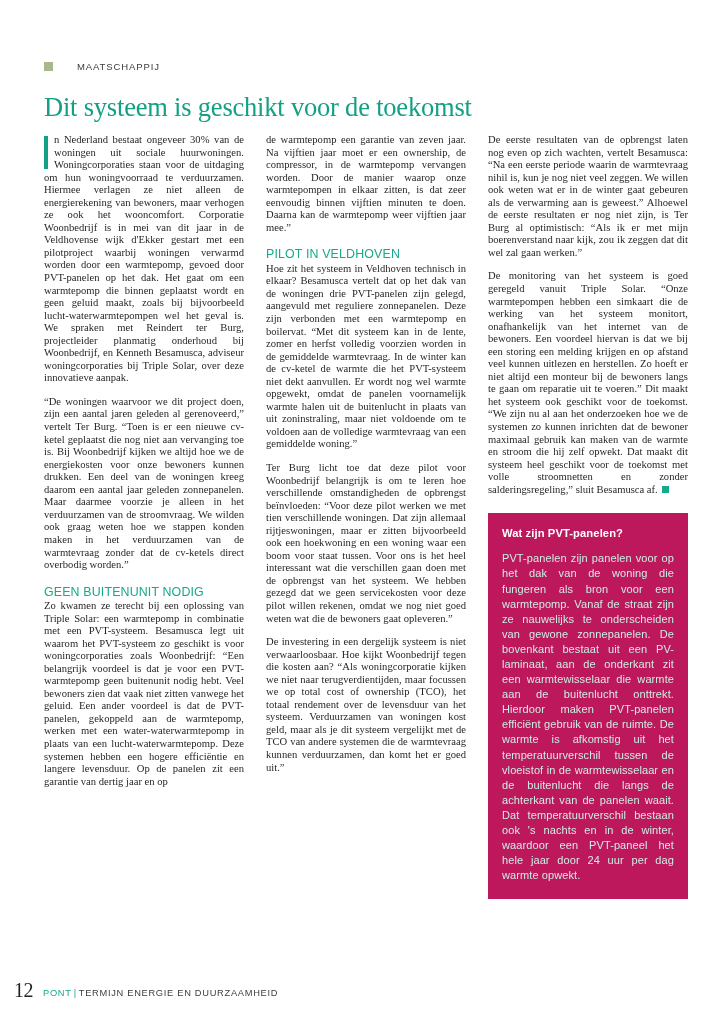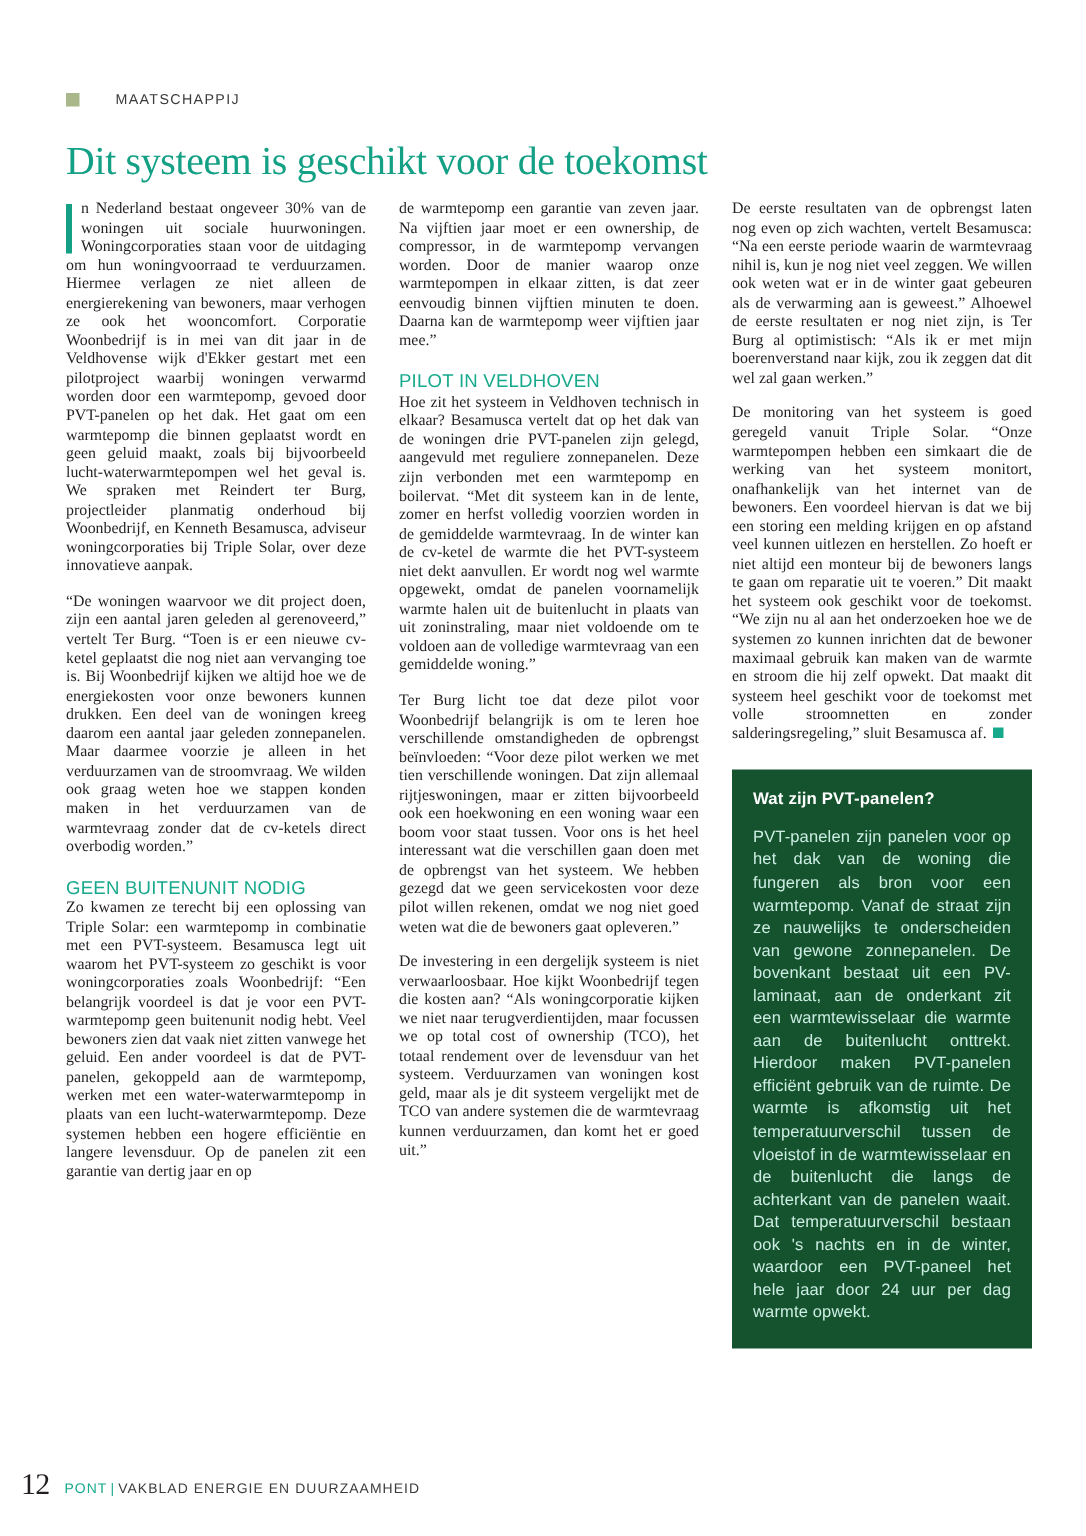--- a/index.html
+++ b/index.html
@@ -109,21 +109,21 @@
     width: 7px;
     height: 7px;
     background: #16a98c;
     margin-left: 4px;
     vertical-align: 0px;
   }
 
   
   #pvt-box {
     margin-top: 17px;
-    background: #14532d;
+    background: #be185d;
     color: #ffffff;
     padding: 13px 14px 16px 14px;
     box-sizing: border-box;
     width: 200px;
   }
   #pvt-box h3 {
     margin: 0 0 11px 0;
     font-family: "Liberation Sans", sans-serif;
     font-size: 11.2px;
     font-weight: 700;
@@ -202,14 +202,14 @@
     <div id="pvt-box">
       <h3>Wat zijn PVT-panelen?</h3>
       <p>PVT-panelen zijn panelen voor op het dak van de woning die fungeren als bron voor een warmtepomp. Vanaf de straat zijn ze nauwelijks te onderscheiden van gewone zonnepanelen. De bovenkant bestaat uit een PV-laminaat, aan de onderkant zit een warmtewisselaar die warmte aan de buitenlucht onttrekt. Hierdoor maken PVT-panelen efficiënt gebruik van de ruimte. De warmte is afkomstig uit het temperatuurverschil tussen de vloeistof in de warmtewisselaar en de buitenlucht die langs de achterkant van de panelen waait. Dat temperatuurverschil bestaan ook 's nachts en in de winter, waardoor een PVT-paneel het hele jaar door 24 uur per dag warmte opwekt.</p>
     </div>
   </div>
 
 </div>
 
 <div id="footer">
   <span class="pageno">12</span>
-  <span class="brandwrap"><span class="brand">PONT</span><span class="sep">|</span><span>VAKBLAD ENERGIE EN DUURZAAMHEID</span></span>
+  <span class="brandwrap"><span class="brand">PONT</span><span class="sep">|</span><span>TERMIJN ENERGIE EN DUURZAAMHEID</span></span>
 </div>
 
 </body></html>

